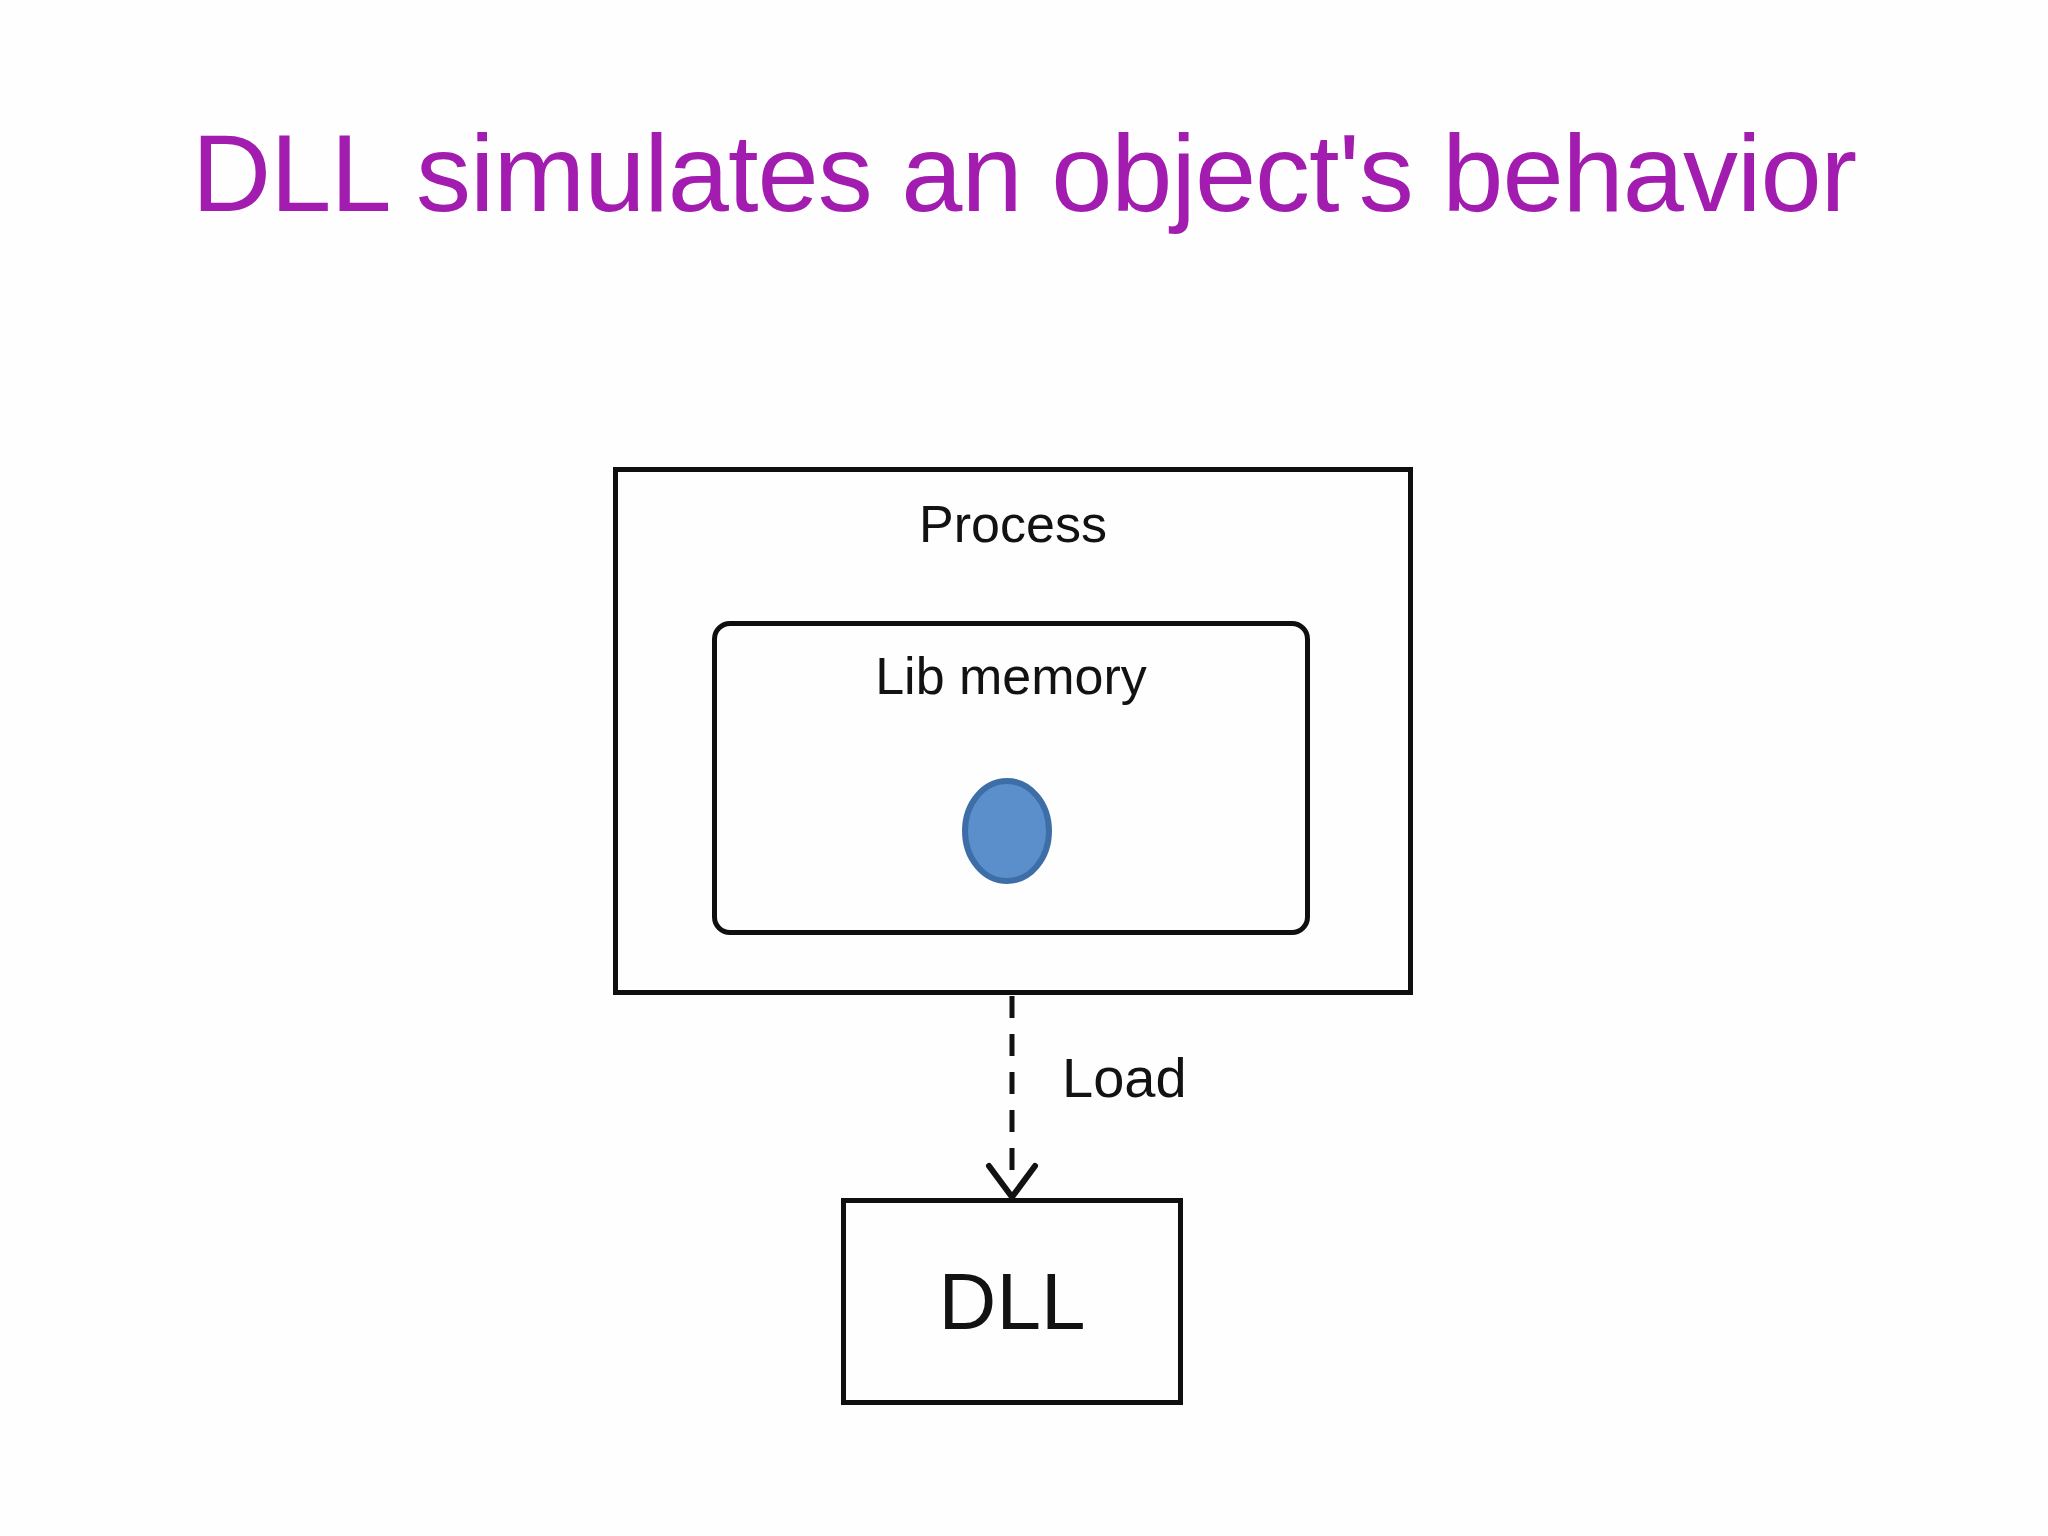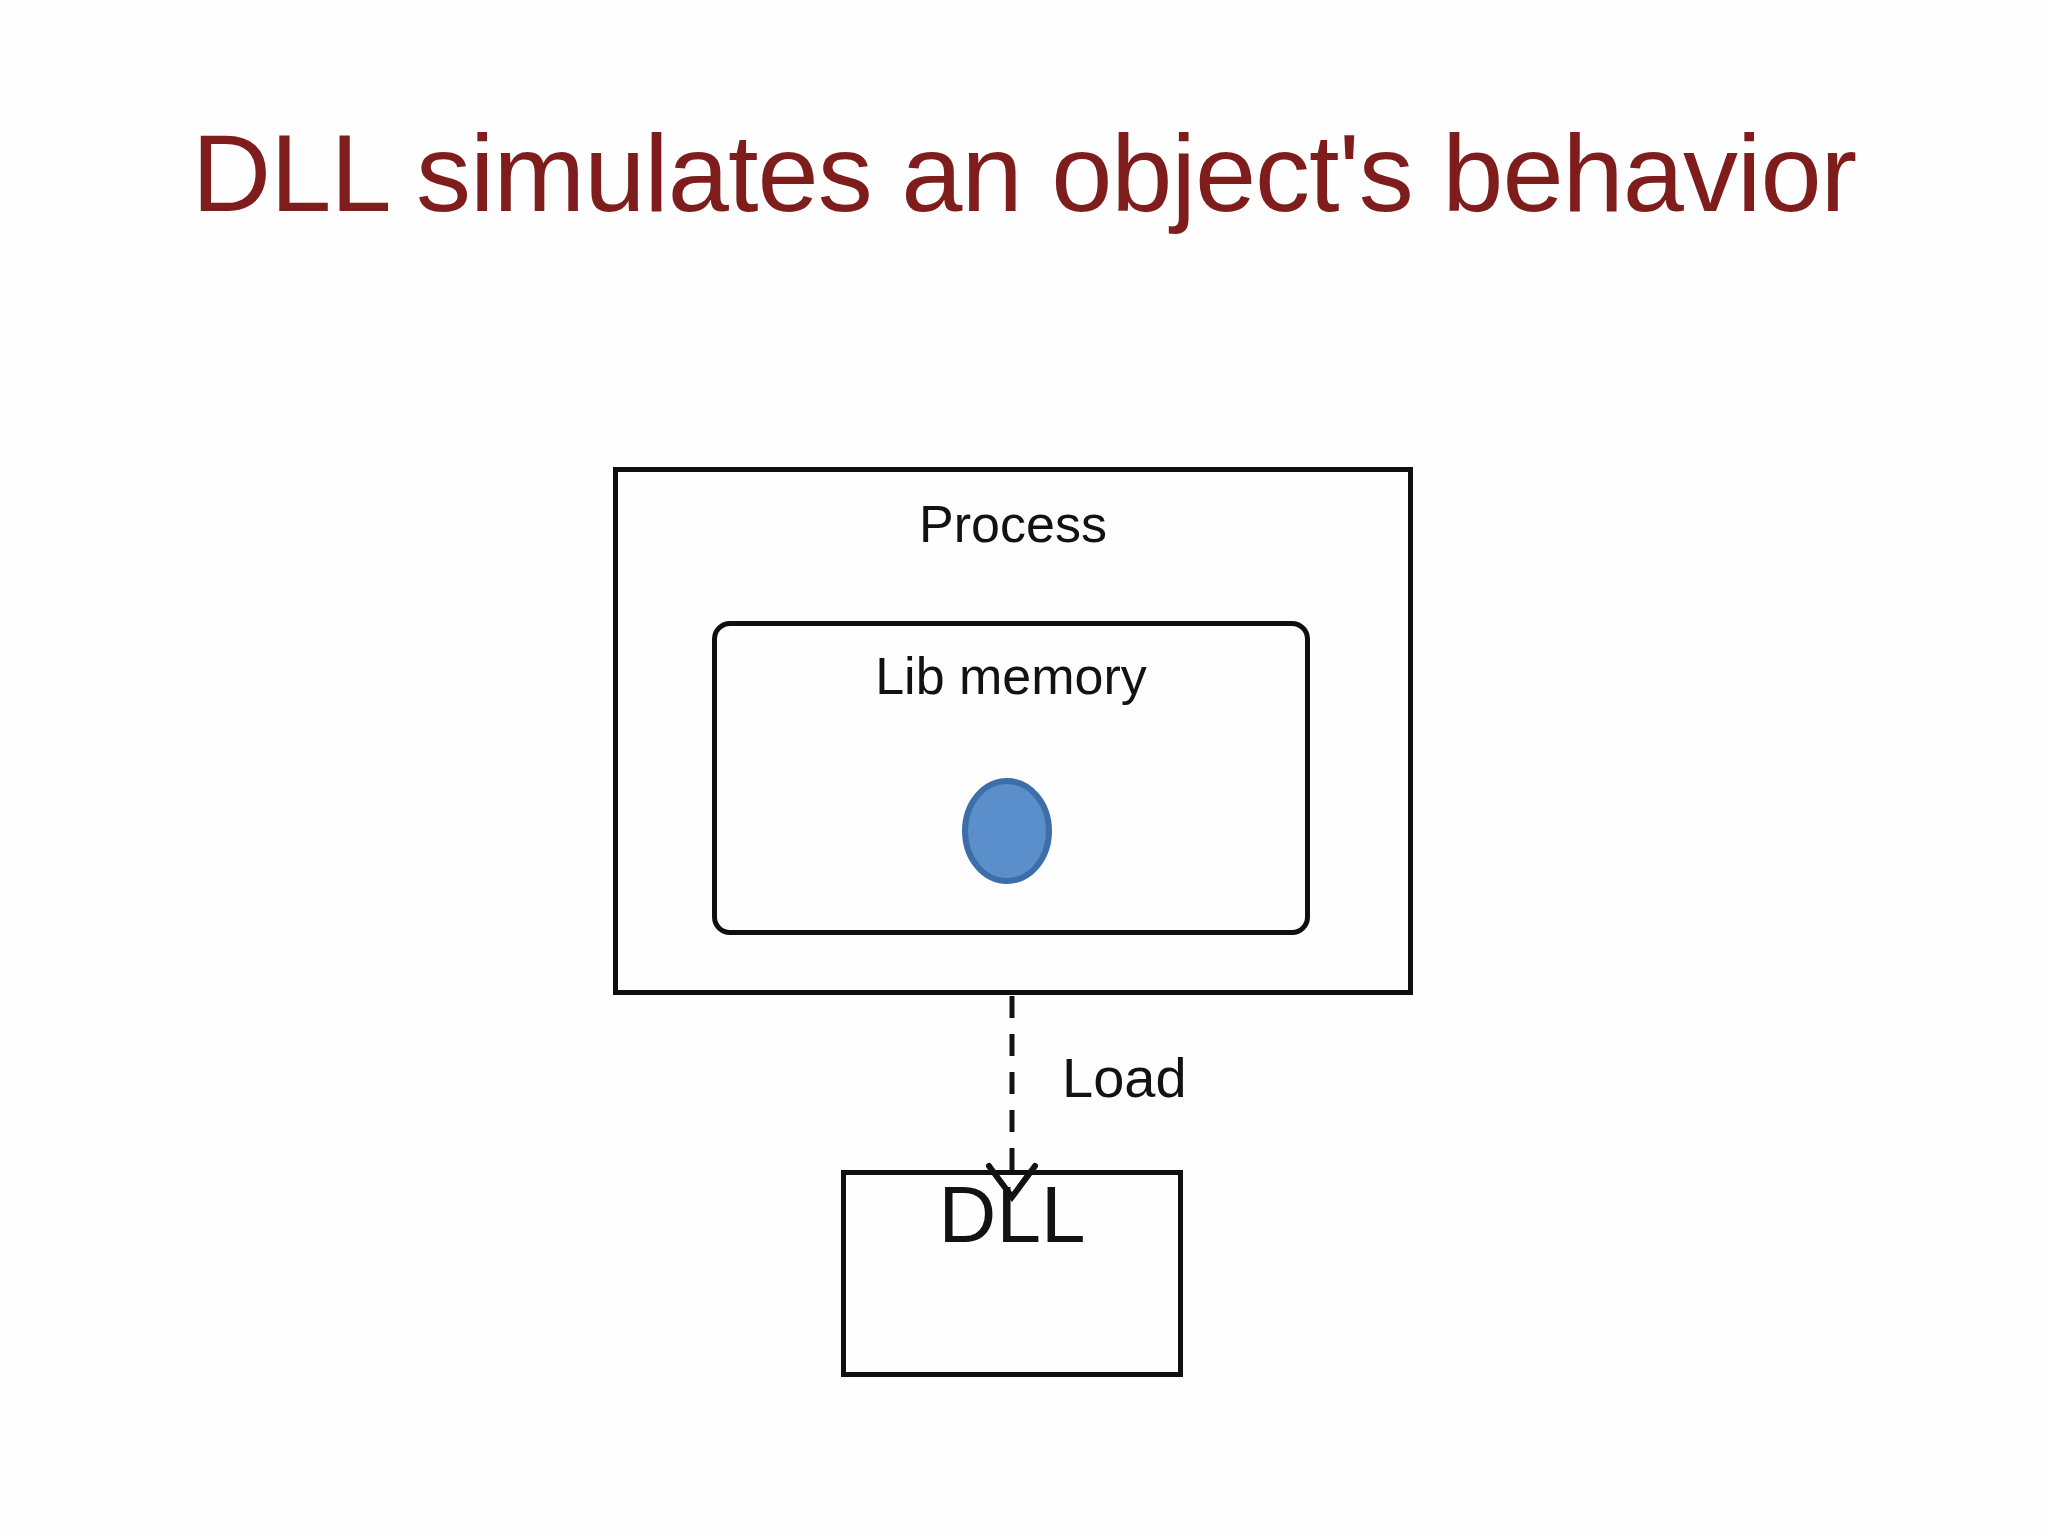--- a/index.html
+++ b/index.html
@@ -18,34 +18,34 @@
   }
   .slide-title {
     position: absolute;
     left: 0;
     top: 104px;
     width: 100%;
     text-align: center;
     font-size: 110px;
     line-height: 1.25;
     letter-spacing: -1px;
-    color: #7f1d1d;
+    color: #a21caf;
     white-space: nowrap;
   }
   .box {
     position: absolute;
     box-sizing: border-box;
     border: 5px solid #0f0f0f;
     background: transparent;
   }
   .process-box  { left: 613px; top: 467px; width: 800px; height: 528px; }
   .lib-box      { left: 712px; top: 621px; width: 598px; height: 314px; border-radius: 18px; }
   .dll-box {
-    left: 841px; top: 1170px; width: 342px; height: 207px;
-    display: flex; justify-content: center;
+    left: 841px; top: 1198px; width: 342px; height: 207px;
+    display: flex; align-items: center; justify-content: center;
   }
   .box-label {
     position: absolute;
     left: 0;
     width: 100%;
     text-align: center;
     font-size: 52px;
     line-height: 1;
     white-space: nowrap;
   }

